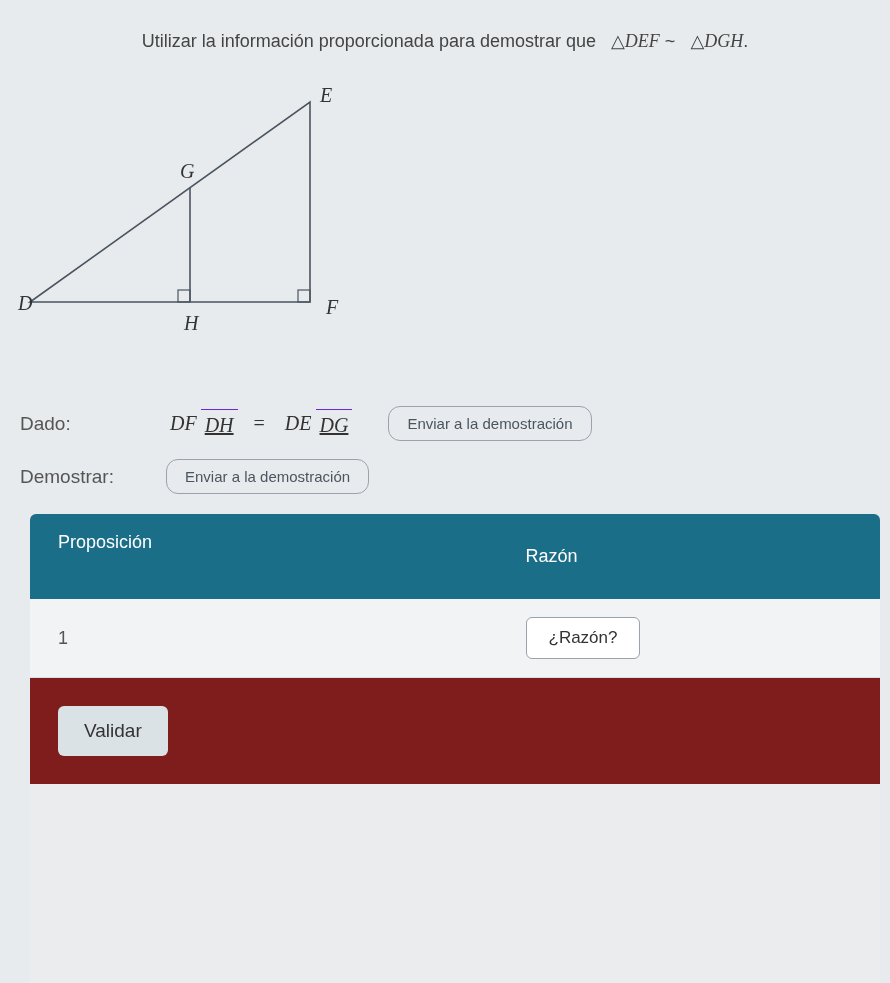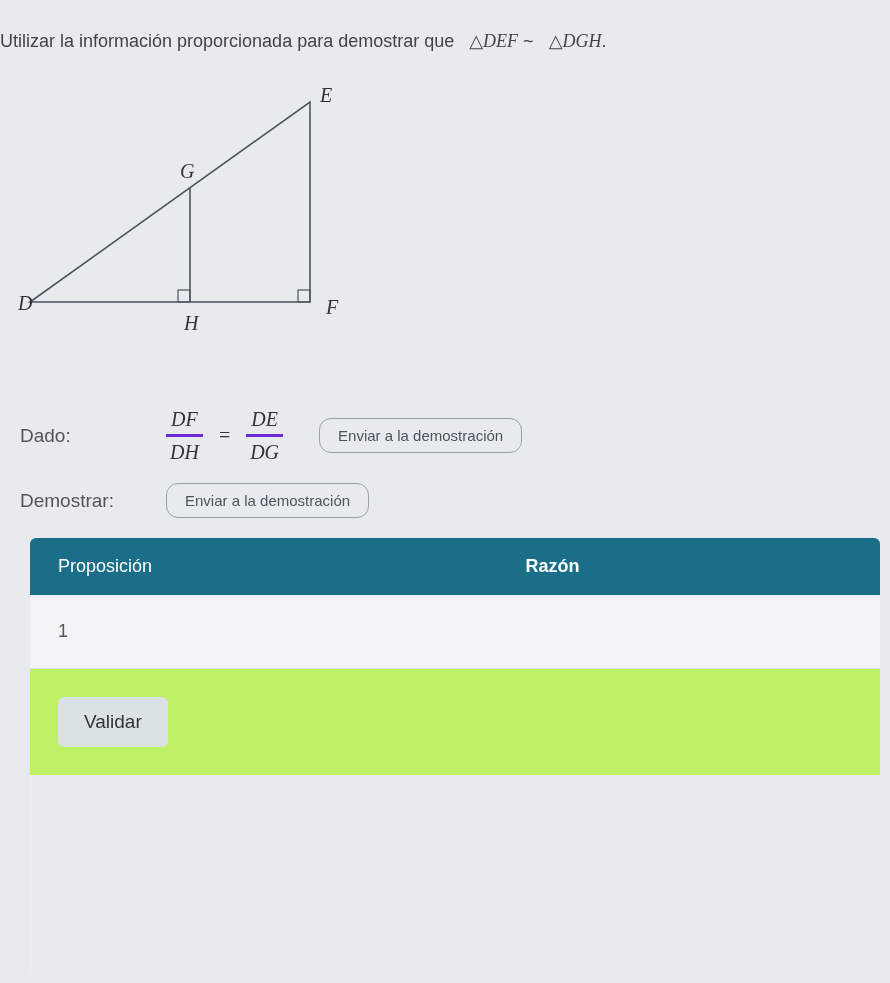--- a/index.html
+++ b/index.html
@@ -13,20 +13,21 @@
     padding: 0;
   }
   .page {
     padding: 30px 0 0 0;
   }
   .instruction {
     font-size: 18px;
     color: #444;
     margin-bottom: 30px;
     padding-left: 0;
+    text-align: center;
   }
   .math-i { font-style: italic; font-family: "Times New Roman", serif; }
   .diagram-wrap {
     margin: 10px 0 60px 10px;
   }
   .given-row, .prove-row {
     display: flex;
     align-items: center;
     margin: 18px 0 18px 20px;
     gap: 36px;
@@ -39,26 +40,25 @@
   .fraction-eq {
     display: flex;
     align-items: center;
     gap: 16px;
     font-family: "Times New Roman", serif;
     font-size: 20px;
     font-style: italic;
   }
   .frac {
     display: flex;
-    flex-direction: column;
     align-items: center;
     line-height: 1.3;
   }
   .frac .num { padding: 0 4px 2px 4px; }
-  .frac .den { padding: 2px 4px 0 4px; border-top: 3px solid #6d28d9; }
+  .frac .den { padding: 2px 4px 0 4px; border-top: 1px solid #6d28d9; text-decoration: underline; }
   .eq-sign { font-style: normal; }
   .send-btn {
     border: 1px solid #9aa3ab;
     background: transparent;
     color: #4a5560;
     font-size: 15px;
     padding: 8px 18px;
     border-radius: 12px;
     cursor: pointer;
   }
@@ -80,22 +80,21 @@
     font-size: 18px;
     border-radius: 6px 6px 0 0;
     margin: 0 10px 0 30px;
   }
   .proof-header .col-prop {
     flex: 0 0 55%;
     padding: 18px 28px;
   }
   .proof-header .col-reason {
     flex: 1;
-    padding: 18px 28px;
-    font-weight: bold;
+    padding: 32px 28px;
   }
   .proof-row {
     display: flex;
     align-items: center;
     background: #f1f3f4;
     margin: 0 10px 0 30px;
     border-bottom: 1px solid #dcdfe1;
   }
   .proof-row .col-prop {
     flex: 0 0 55%;
@@ -112,21 +111,21 @@
     background: #fff;
     color: #333;
     font-size: 17px;
     padding: 10px 22px;
     border-radius: 6px;
     cursor: pointer;
   }
   .validate-row {
     margin: 0 10px 0 30px;
     padding: 28px;
-    background: #bef264;
+    background: #7f1d1d;
   }
   .validate-btn {
     background: #dbe2e6;
     border: none;
     color: #333;
     font-size: 19px;
     padding: 14px 26px;
     border-radius: 6px;
     cursor: pointer;
   }
@@ -184,20 +183,23 @@
     <button class="send-btn">Enviar a la demostración</button>
   </div>
 
   <div class="proof-area">
     <div class="proof-header">
       <div class="col-prop">Proposición</div>
       <div class="col-reason">Razón</div>
     </div>
     <div class="proof-row">
       <div class="col-prop">1</div>
+      <div class="col-reason">
+        <button class="reason-btn">¿Razón?</button>
+      </div>
     </div>
     <div class="validate-row">
       <button class="validate-btn">Validar</button>
     </div>
     <div class="blank-area"></div>
   </div>
 
 </div>
 
 </body></html>

